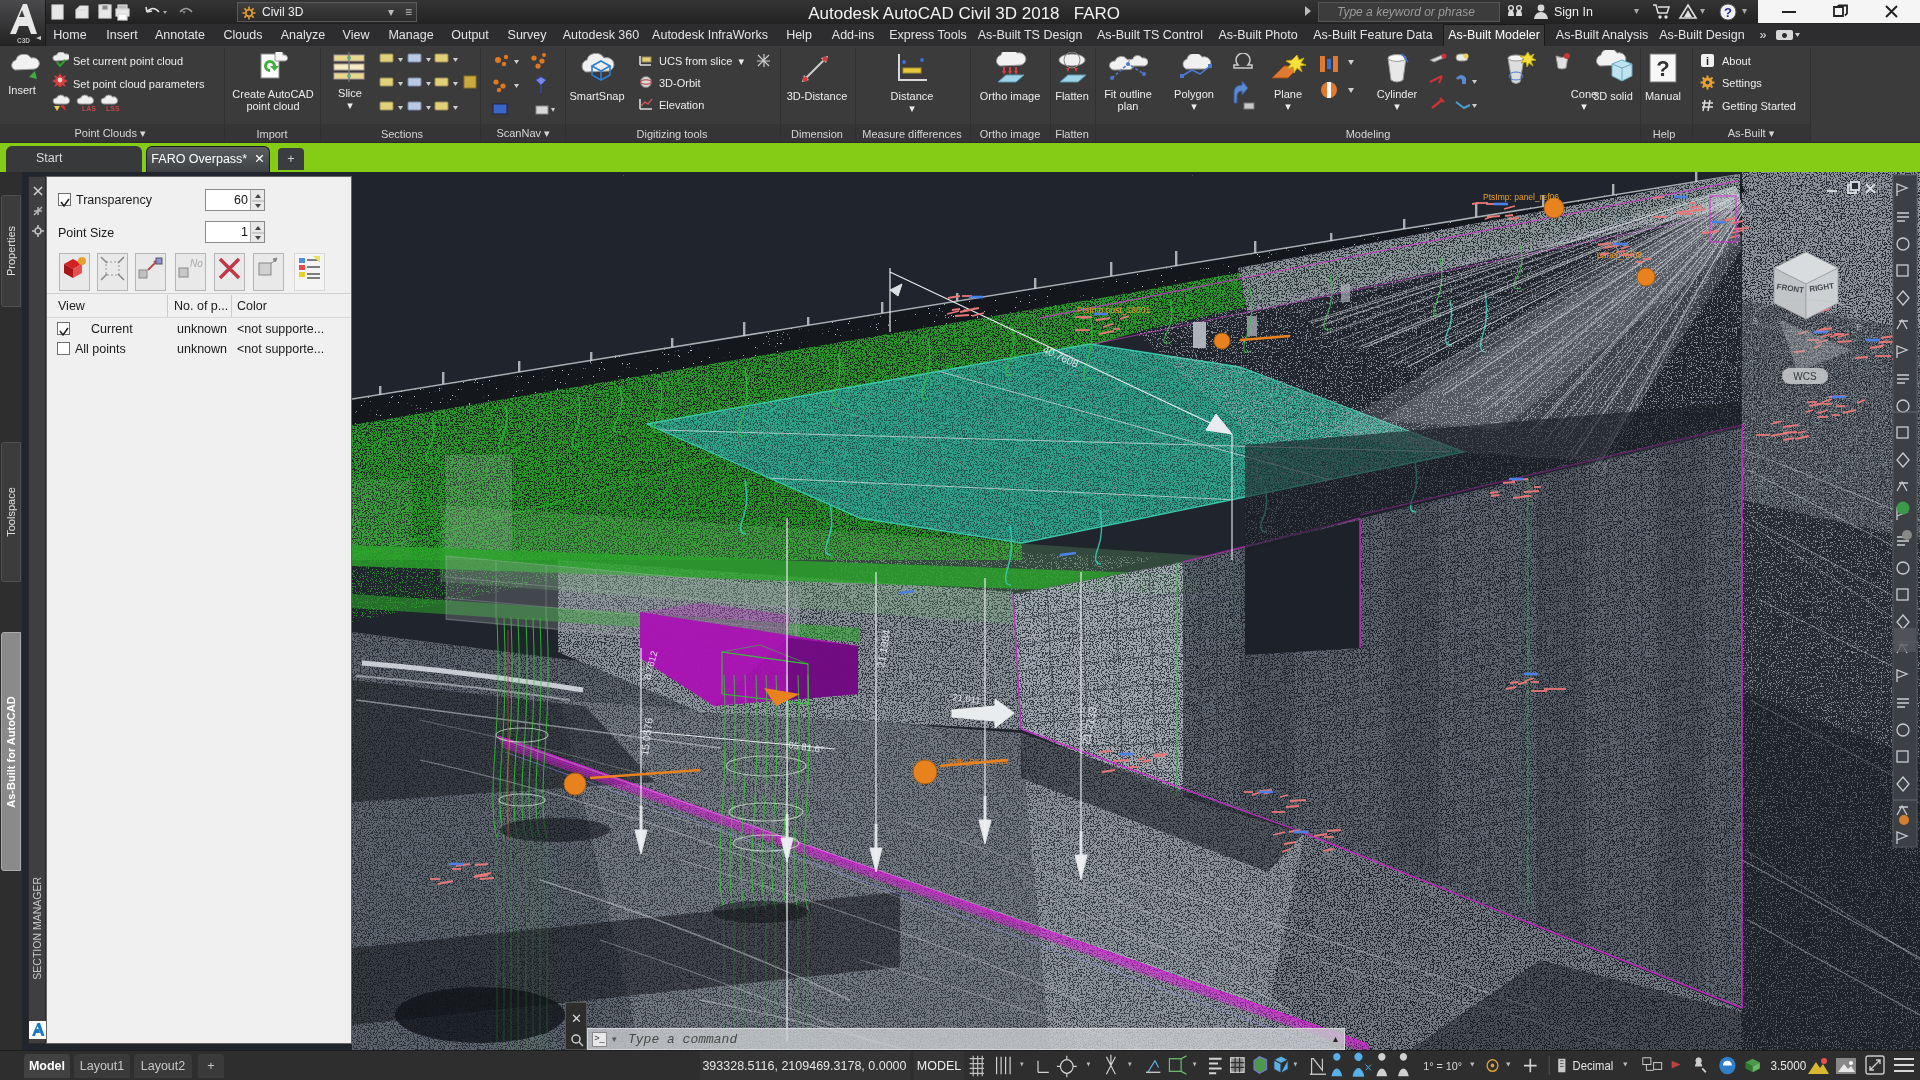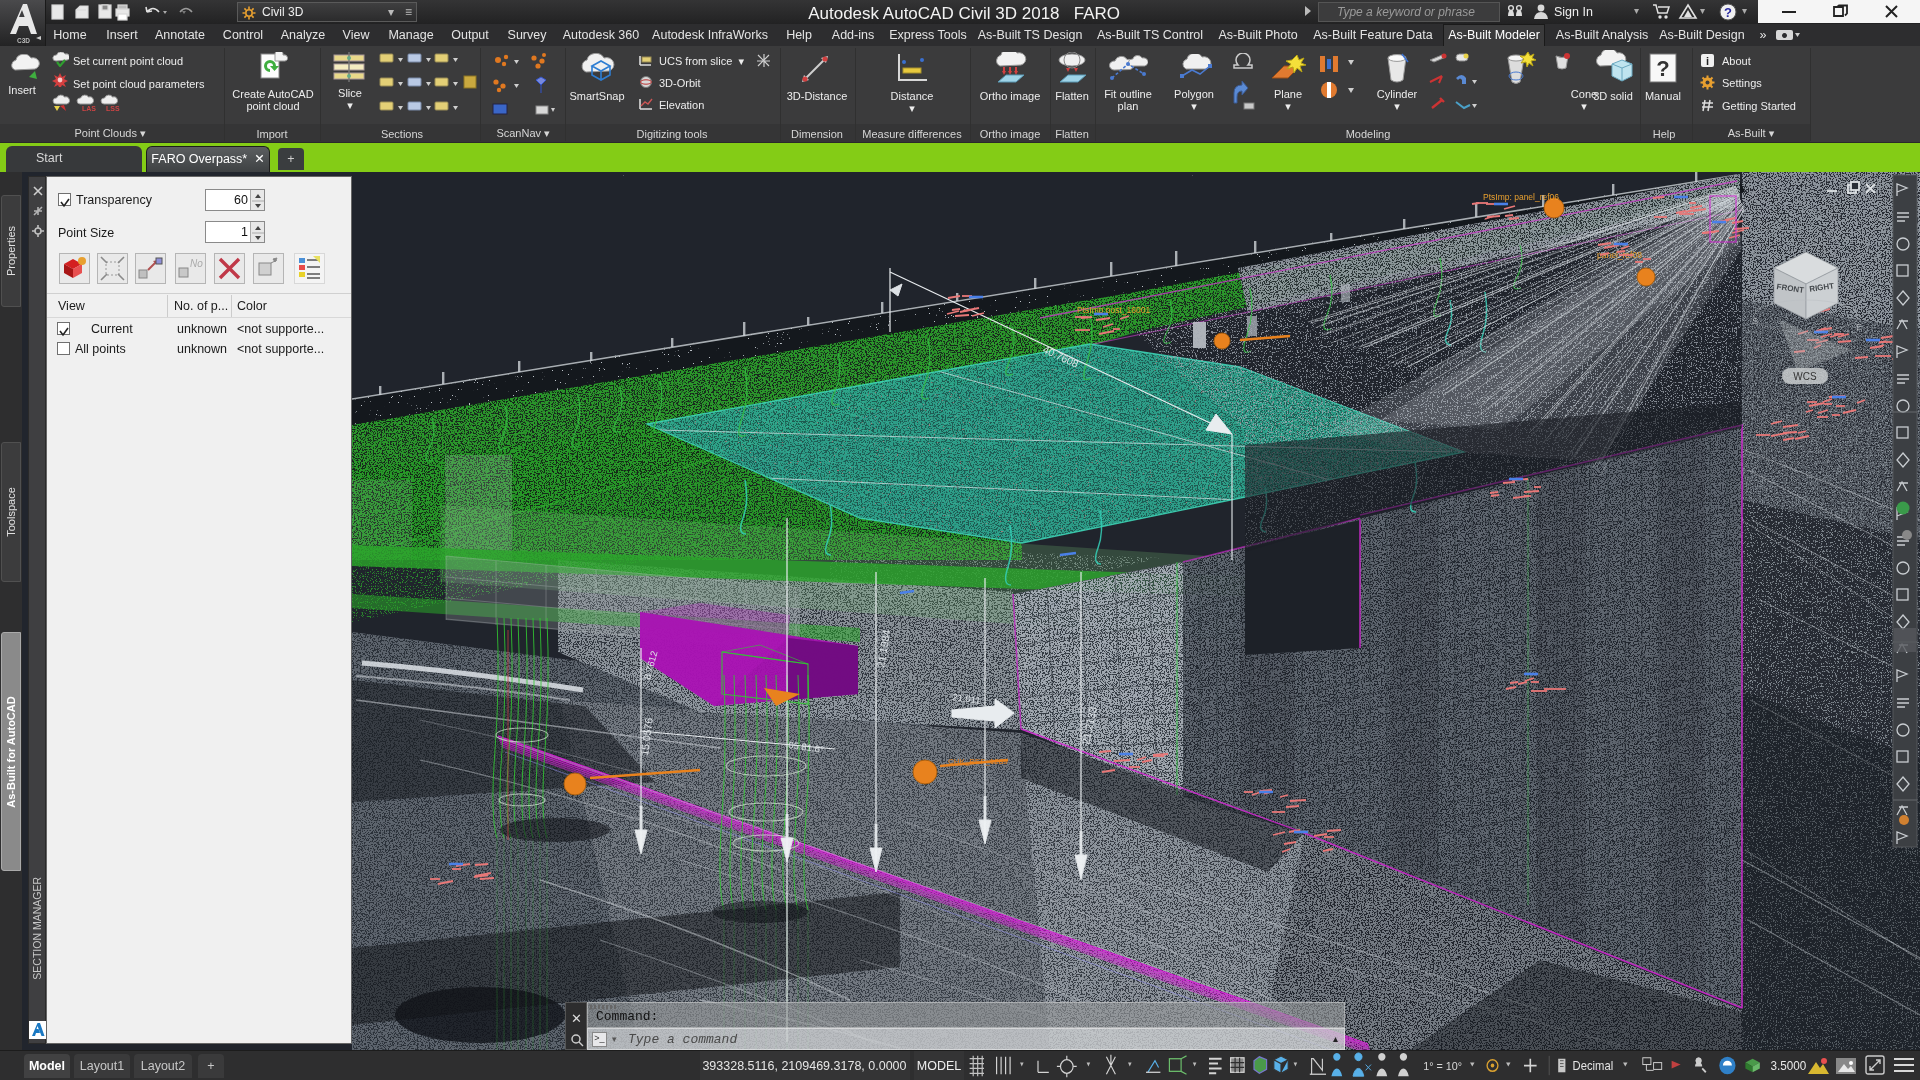--- a/index.html
+++ b/index.html
@@ -66,21 +66,21 @@
   #panel { position:absolute; left:46px; top:4px; width:306px; height:868px;
     background:#f0f0f0; border:1px solid #666; }
 
   
   .chk { position:absolute; width:13px; height:13px; background:#fff; border:1px solid #707070; }
   .plabel { position:absolute; font-size:12.5px; color:#1a1a1a; }
   .spin { position:absolute; width:60px; height:22px; background:#fff; border:1px solid #8a8a8a; }
   .spin .val { position:absolute; right:16px; top:3px; font-size:12.5px; color:#111; }
   .spin .btns { position:absolute; right:0; top:0; width:14px; height:100%;
     border-left:1px solid #aaa; background:#e8e8e8; }
-  .tbtn { position:absolute; width:31px; height:31px; background:#e9e9e9;
+  .tbtn { position:absolute; width:31px; height:38px; background:#e9e9e9;
     border:1px solid #b5b5b5; }
 
   
   #statusbar { position:absolute; left:0; top:1050px; width:1920px; height:30px;
     background:#2e2e2f; border-top:1px solid #1c1c1c; }
   .ltab { position:absolute; top:3px; height:24px; line-height:24px; font-size:12.5px;
     color:#c8c8c8; text-align:center; background:#3a3a3b; border-radius:4px 4px 0 0; }
   #coords { position:absolute; left:700px; top:0; width:210px; height:30px; line-height:30px;
     text-align:right; color:#e6e6e6; font-size:12.5px; background:#343435; }
   #modelbtn { position:absolute; left:914px; top:0; width:50px; height:30px; line-height:30px;
@@ -164,21 +164,21 @@
       <path d="M36 38 l5-2 v4 z" fill="#ccc"></path>
       <text x="17" y="43" font-size="6.5" fill="#bbb" font-weight="bold">C3D</text>
     </svg>
   </div>
 
   <div id="menurow">
     <div id="activetabbg"></div>
     <span class="mtab" style="left:70px">Home</span>
     <span class="mtab" style="left:122px">Insert</span>
     <span class="mtab" style="left:180px">Annotate</span>
-    <span class="mtab" style="left:243px">Control</span>
+    <span class="mtab" style="left:243px">Clouds</span>
     <span class="mtab" style="left:303px">Analyze</span>
     <span class="mtab" style="left:356px">View</span>
     <span class="mtab" style="left:411px">Manage</span>
     <span class="mtab" style="left:470px">Output</span>
     <span class="mtab" style="left:527px">Survey</span>
     <span class="mtab" style="left:601px">Autodesk 360</span>
     <span class="mtab" style="left:710px">Autodesk InfraWorks</span>
     <span class="mtab" style="left:799px">Help</span>
     <span class="mtab" style="left:853px">Add-ins</span>
     <span class="mtab" style="left:928px">Express Tools</span>
@@ -1457,24 +1457,20 @@
     </div>
 
     <div id="cmdwin" style="position:absolute;left:565px;top:830px;width:780px;height:48px">
       <div style="position:absolute;left:0;top:0;width:22px;height:48px;background:#2d2d2e;border:1px solid #555">
         <span style="position:absolute;left:5px;top:8px;color:#ddd;font-size:13px">✕</span>
         <svg style="position:absolute;left:4px;top:30px" width="14" height="14" viewBox="0 0 14 14">
           <circle cx="6" cy="6" r="4" fill="none" stroke="#ccc" stroke-width="1.5"></circle>
             <path d="M9 9 l4 4" stroke="#ccc" stroke-width="1.5"></path>
         </svg>
       </div>
-      <div style="position:absolute;left:22px;top:0;width:758px;height:26px;background:rgba(148,151,154,0.62);border:1px solid rgba(225,225,225,0.45)">
-        <div style="position:absolute;left:2px;top:2px;width:26px;height:4px;background:repeating-linear-gradient(90deg,#666 0 2px,transparent 2px 4px)"></div>
-        <span style="position:absolute;left:8px;top:6px;font-size:13px;color:#101010;font-family:'Liberation Mono',monospace">Command:</span>
-      </div>
       <div style="position:absolute;left:22px;top:26px;width:758px;height:22px;background:rgba(202,205,208,0.8);border:1px solid rgba(240,240,240,0.55)">
         <span style="position:absolute;left:4px;top:3px;width:15px;height:15px;background:#e8e8ea;border:1px solid #888;font-size:9px;color:#333;text-align:center">˃_</span>
         <span style="position:absolute;left:24px;top:5px;color:#555;font-size:9px">▾</span>
         <span style="position:absolute;left:40px;top:3px;font-size:13px;font-style:italic;color:#4a4a4a;font-family:'Liberation Mono',monospace">Type a command</span>
         <span style="position:absolute;right:6px;top:4px;color:#222;font-size:10px">▴</span>
       </div>
     </div>
   </div>
 
   <div id="statusbar">

